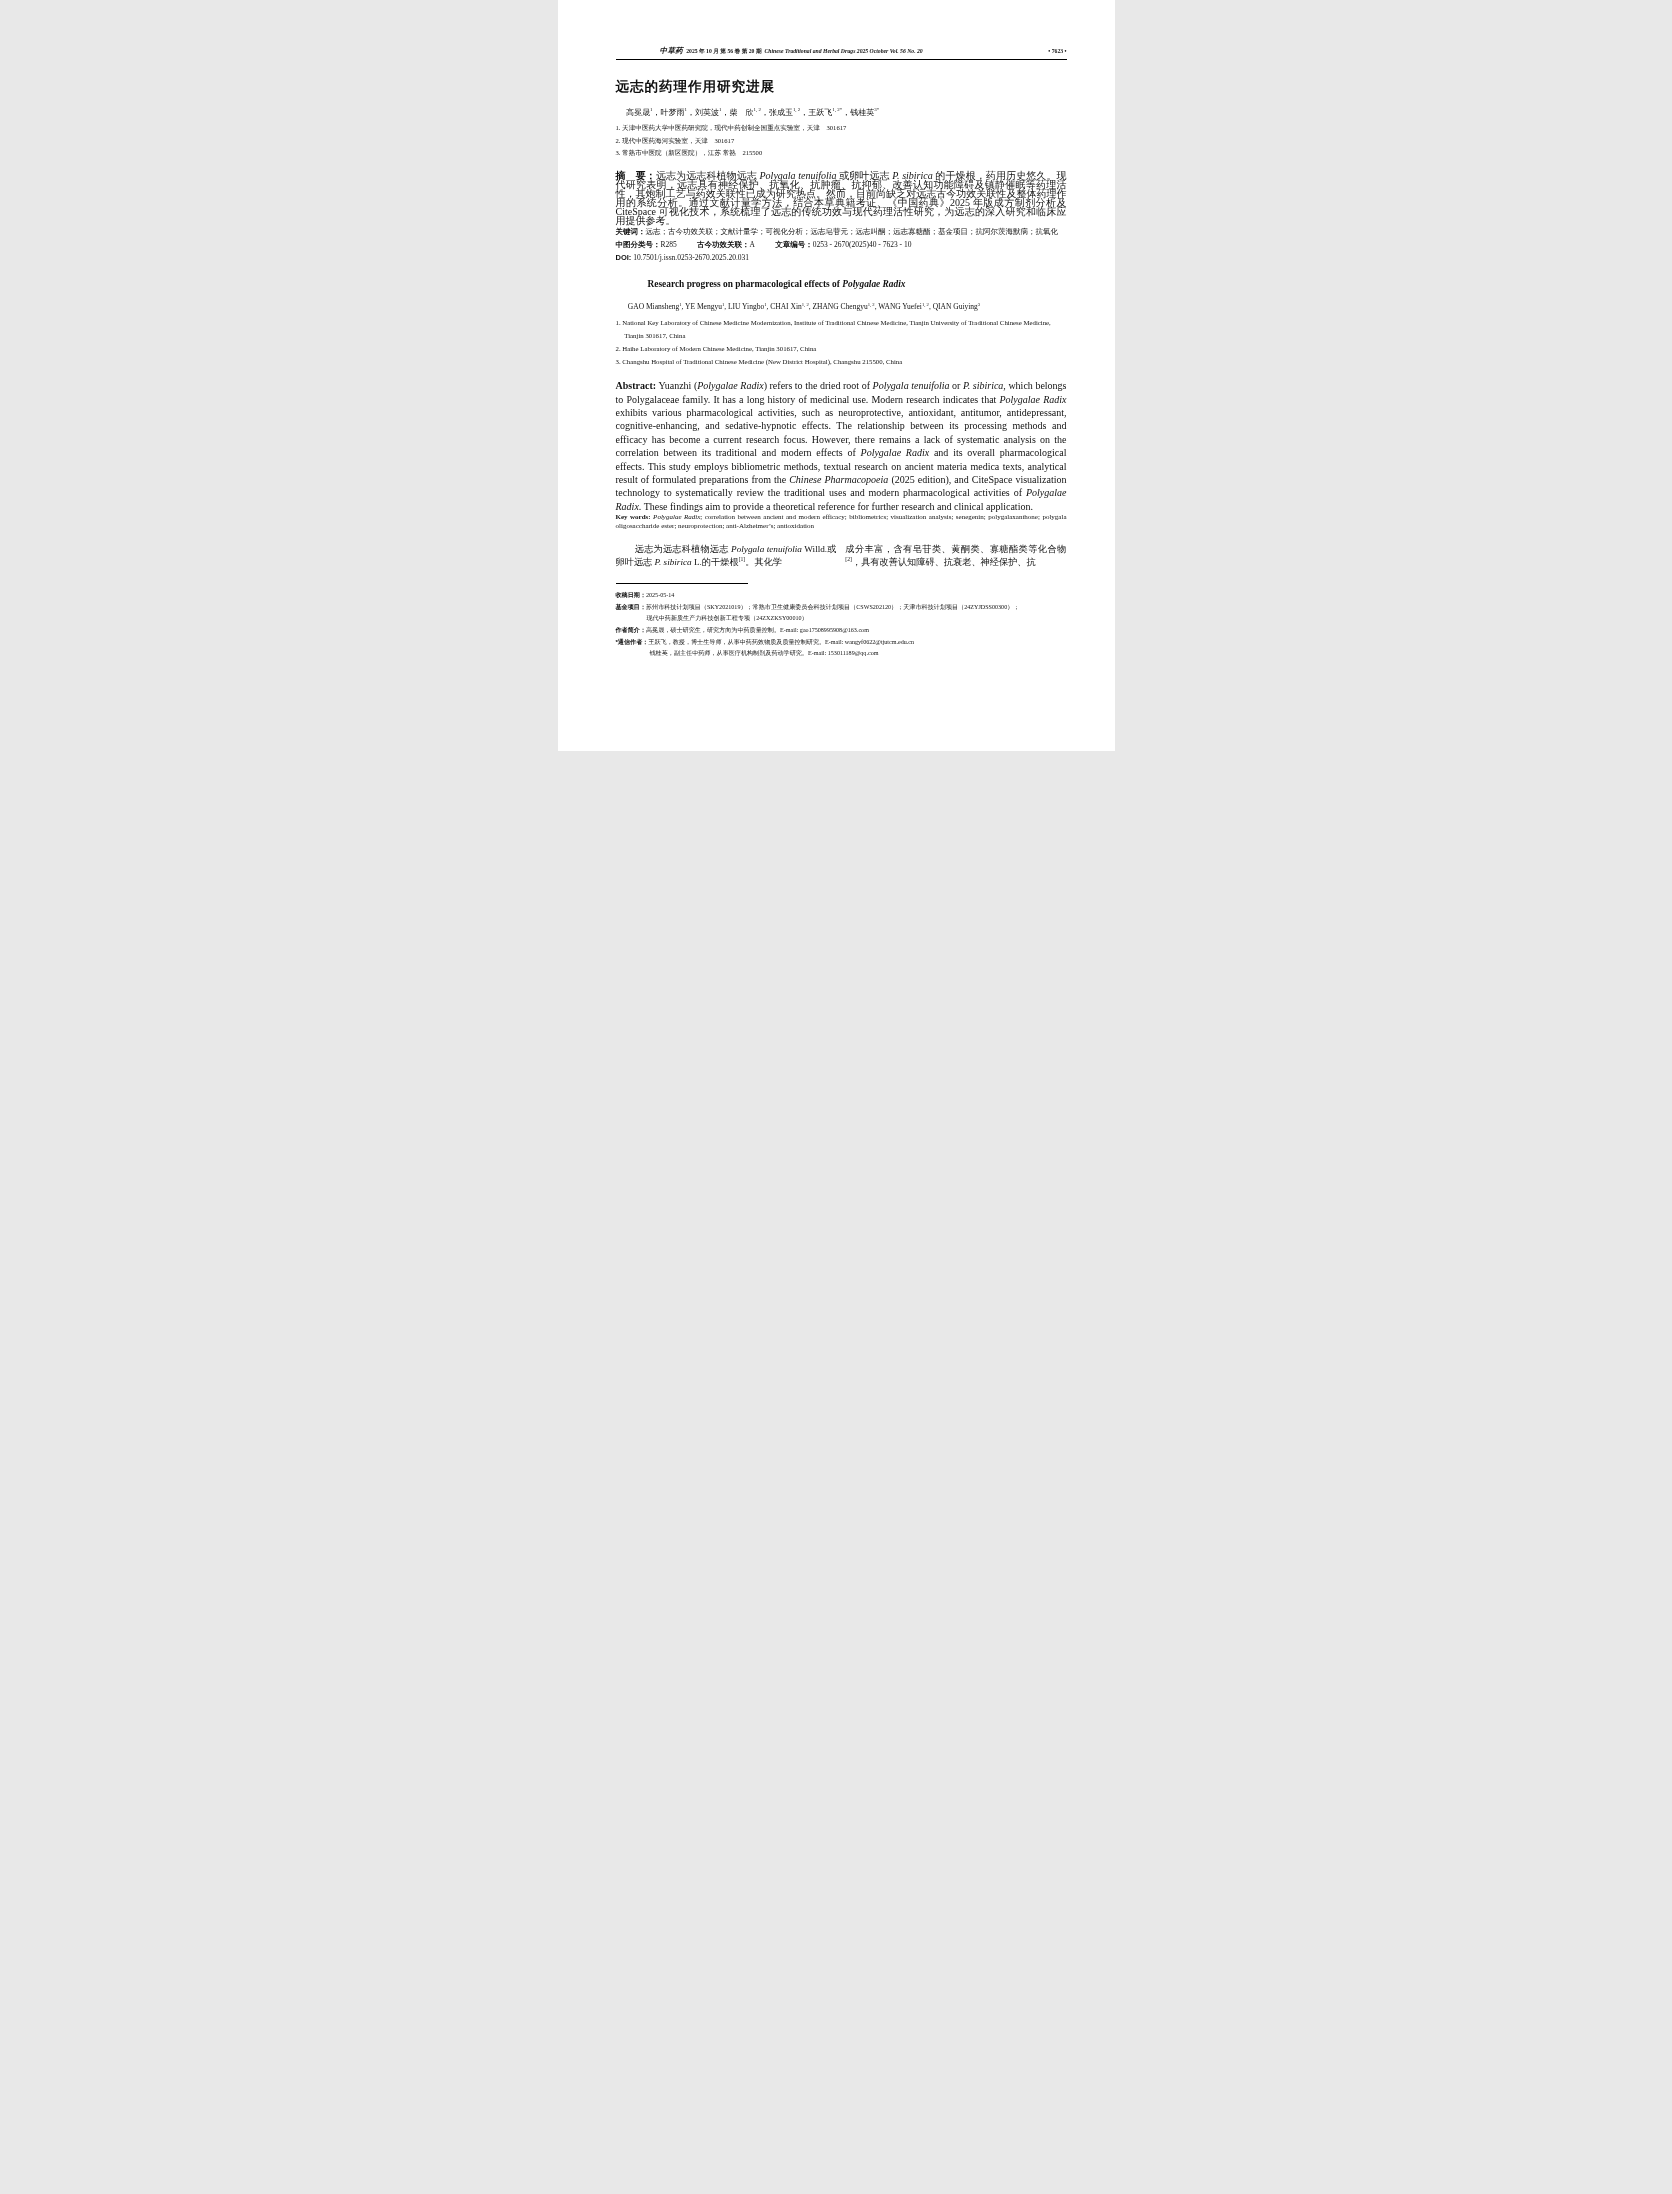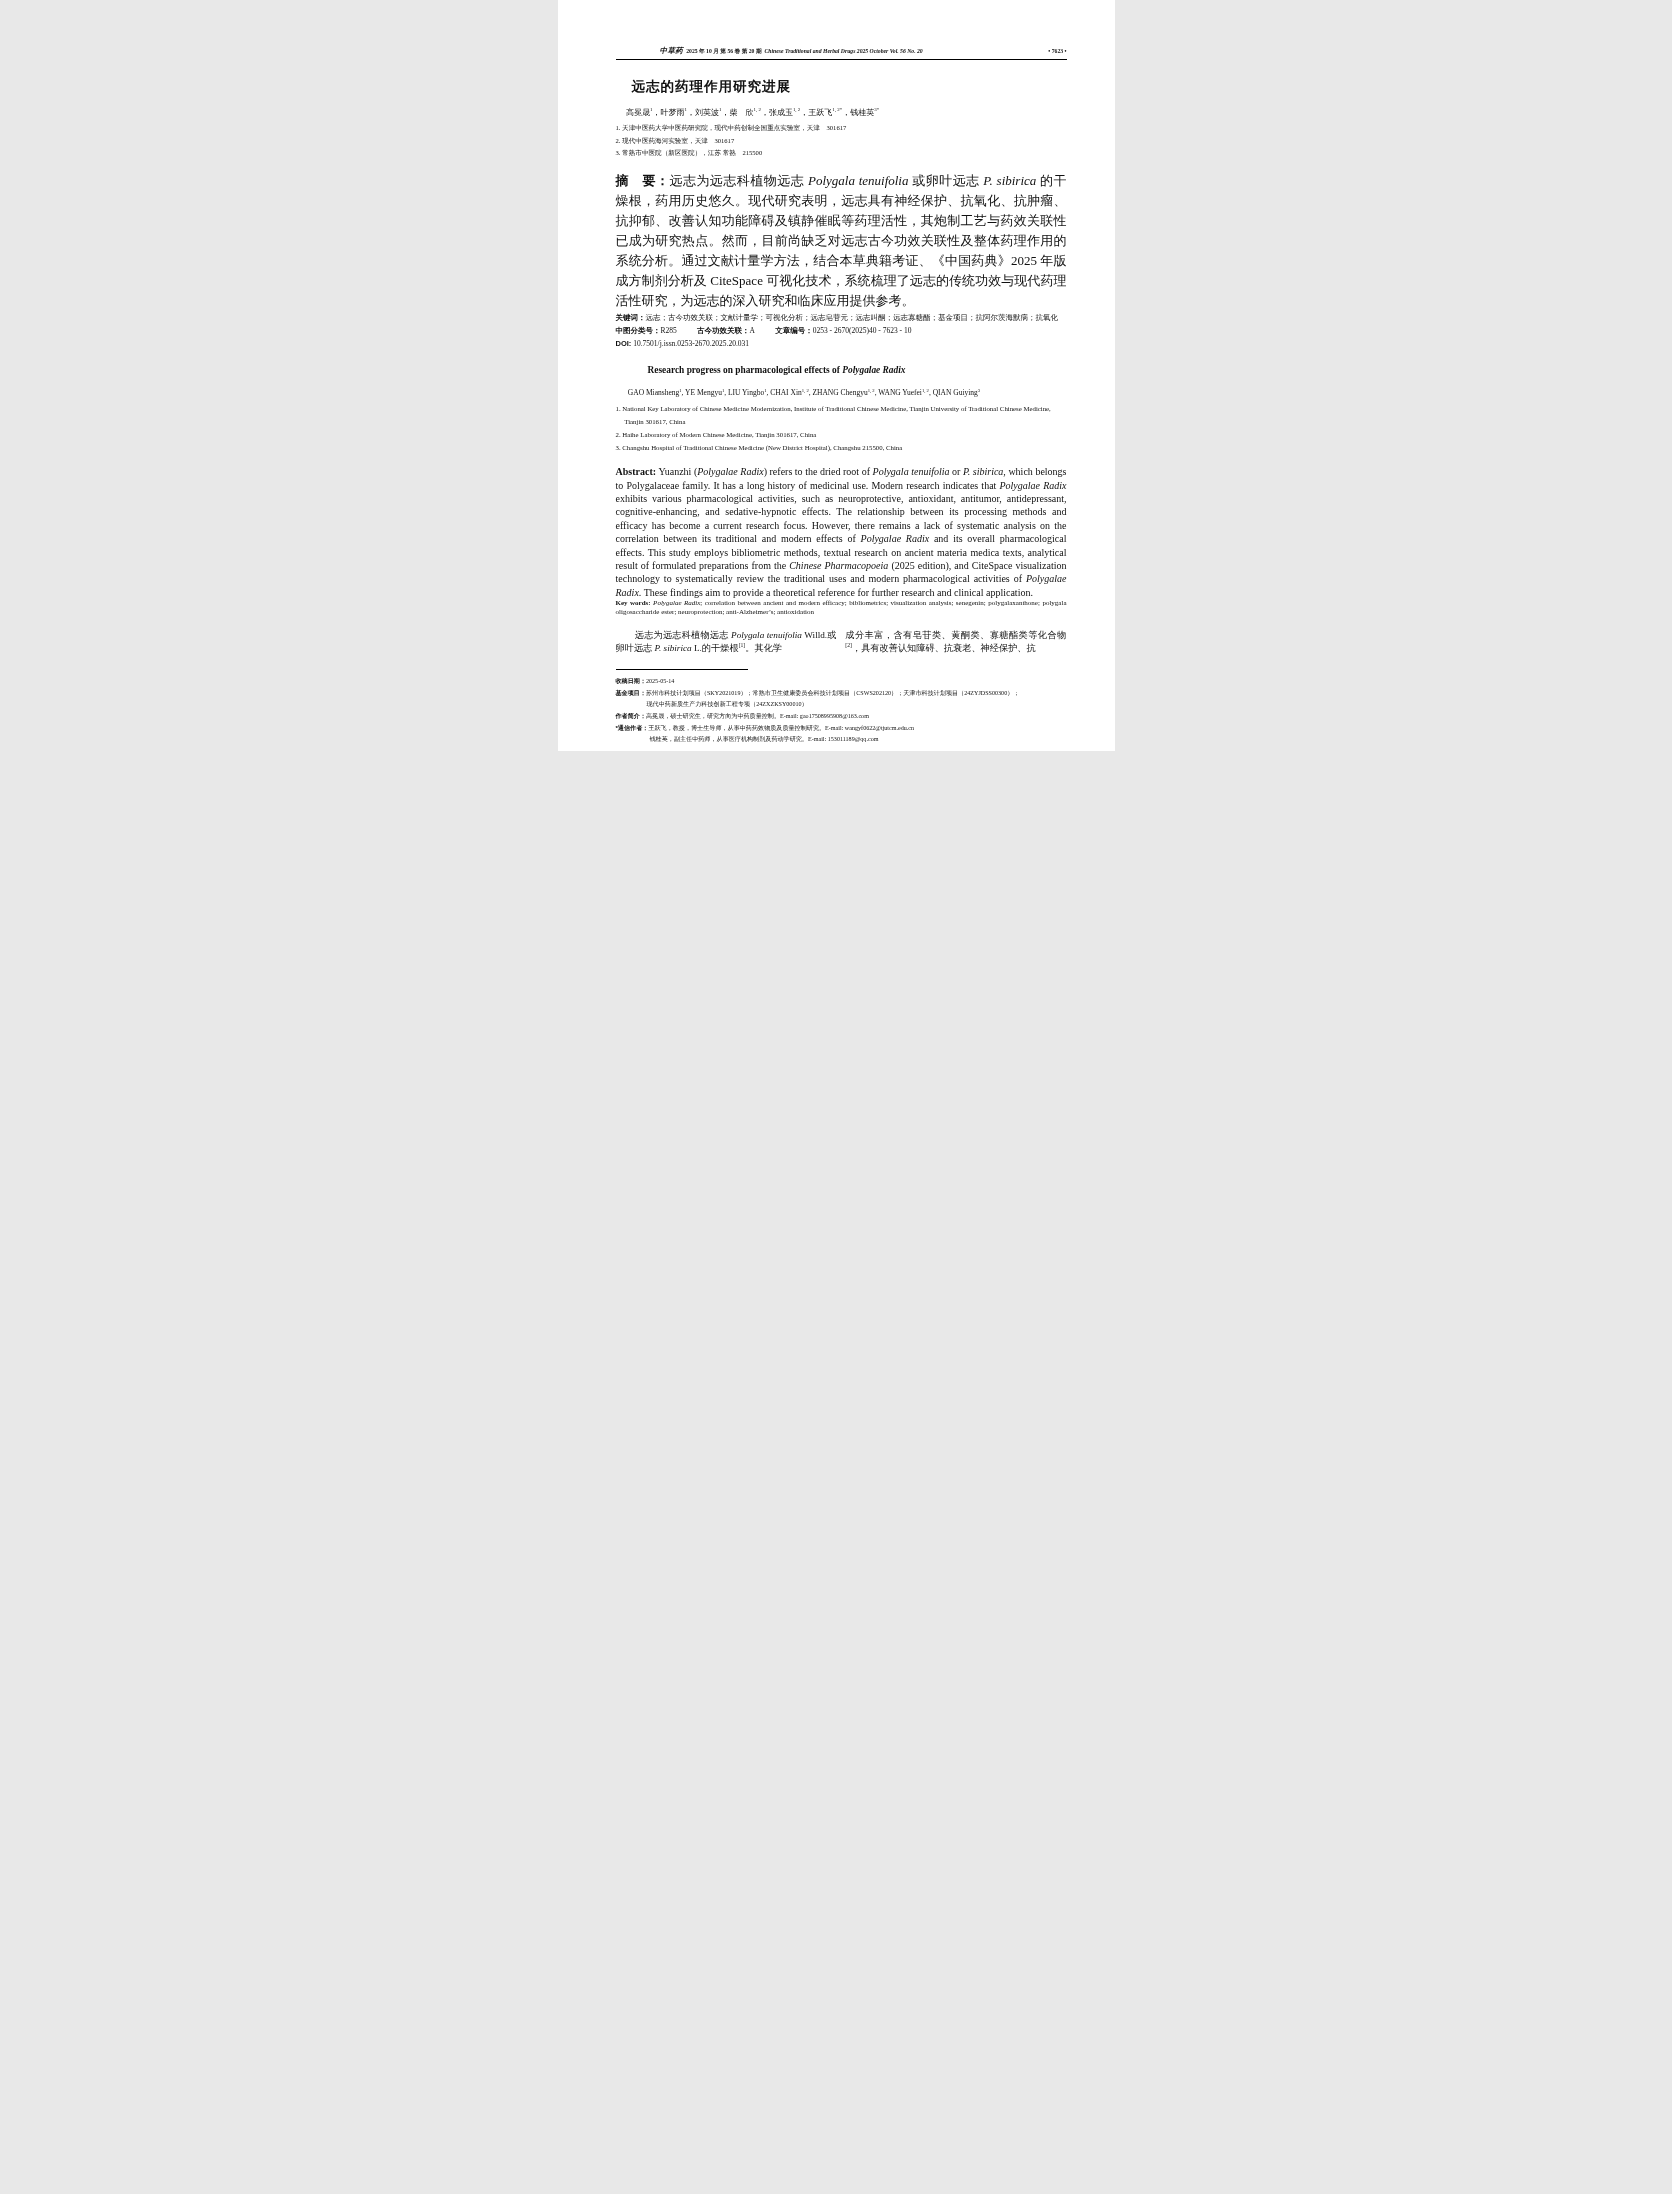--- a/index.html
+++ b/index.html
@@ -22,27 +22,27 @@
   .header-left{margin-left:44px;display:flex;align-items:baseline;gap:3px;}
   .logo{font-weight:bold;font-size:7.5px;font-style:italic;letter-spacing:0.4px;}
   .cn-issue{font-weight:bold;}
   .en-issue{font-weight:bold;font-style:italic;}
   .page-no{margin-left:auto;font-weight:bold;}
   .rule{border-top:1.8px solid #000;margin-top:3.1px;}
 
   
   .cn-title{
     margin-top:17.6px;font-family:"Liberation Sans","DejaVu Sans",sans-serif;
-    font-weight:bold;font-size:13.6px;letter-spacing:0.9px;margin-left:16px;
+    font-weight:bold;font-size:13.6px;letter-spacing:0.9px;
   }
   .cn-authors{margin-top:11.4px;font-size:8px;text-indent:10.5px;}
   .cn-affils{margin-top:4.4px;font-size:6.6px;line-height:12.3px;}
   .cn-affil{padding-left:9.7px;text-indent:-9.7px;}
 
-  .cn-abstract{margin-top:11.4px;font-size:13px;line-height:20px;text-align:justify;}
+  .cn-abstract{margin-top:11.4px;font-size:10px;line-height:9px;text-align:justify;}
   .cn-keywords{font-size:7.5px;line-height:13px;text-align:justify;margin-top:0;}
   .meta-line{font-size:7.5px;line-height:13px;}
   .meta-line .seg{margin-right:18.4px;}
   .label{font-family:"Liberation Sans","DejaVu Sans",sans-serif;font-weight:bold;}
 
   
   .en-title{margin-top:15px;font-weight:bold;font-size:9.4px;margin-left:32px;}
   .en-authors{margin-top:11.4px;font-size:7.5px;line-height:13px;text-indent:12.3px;}
   .en-affils{margin-top:2.6px;font-size:6.8px;line-height:13px;}
   .en-affil{padding-left:8.8px;text-indent:-8.8px;}

